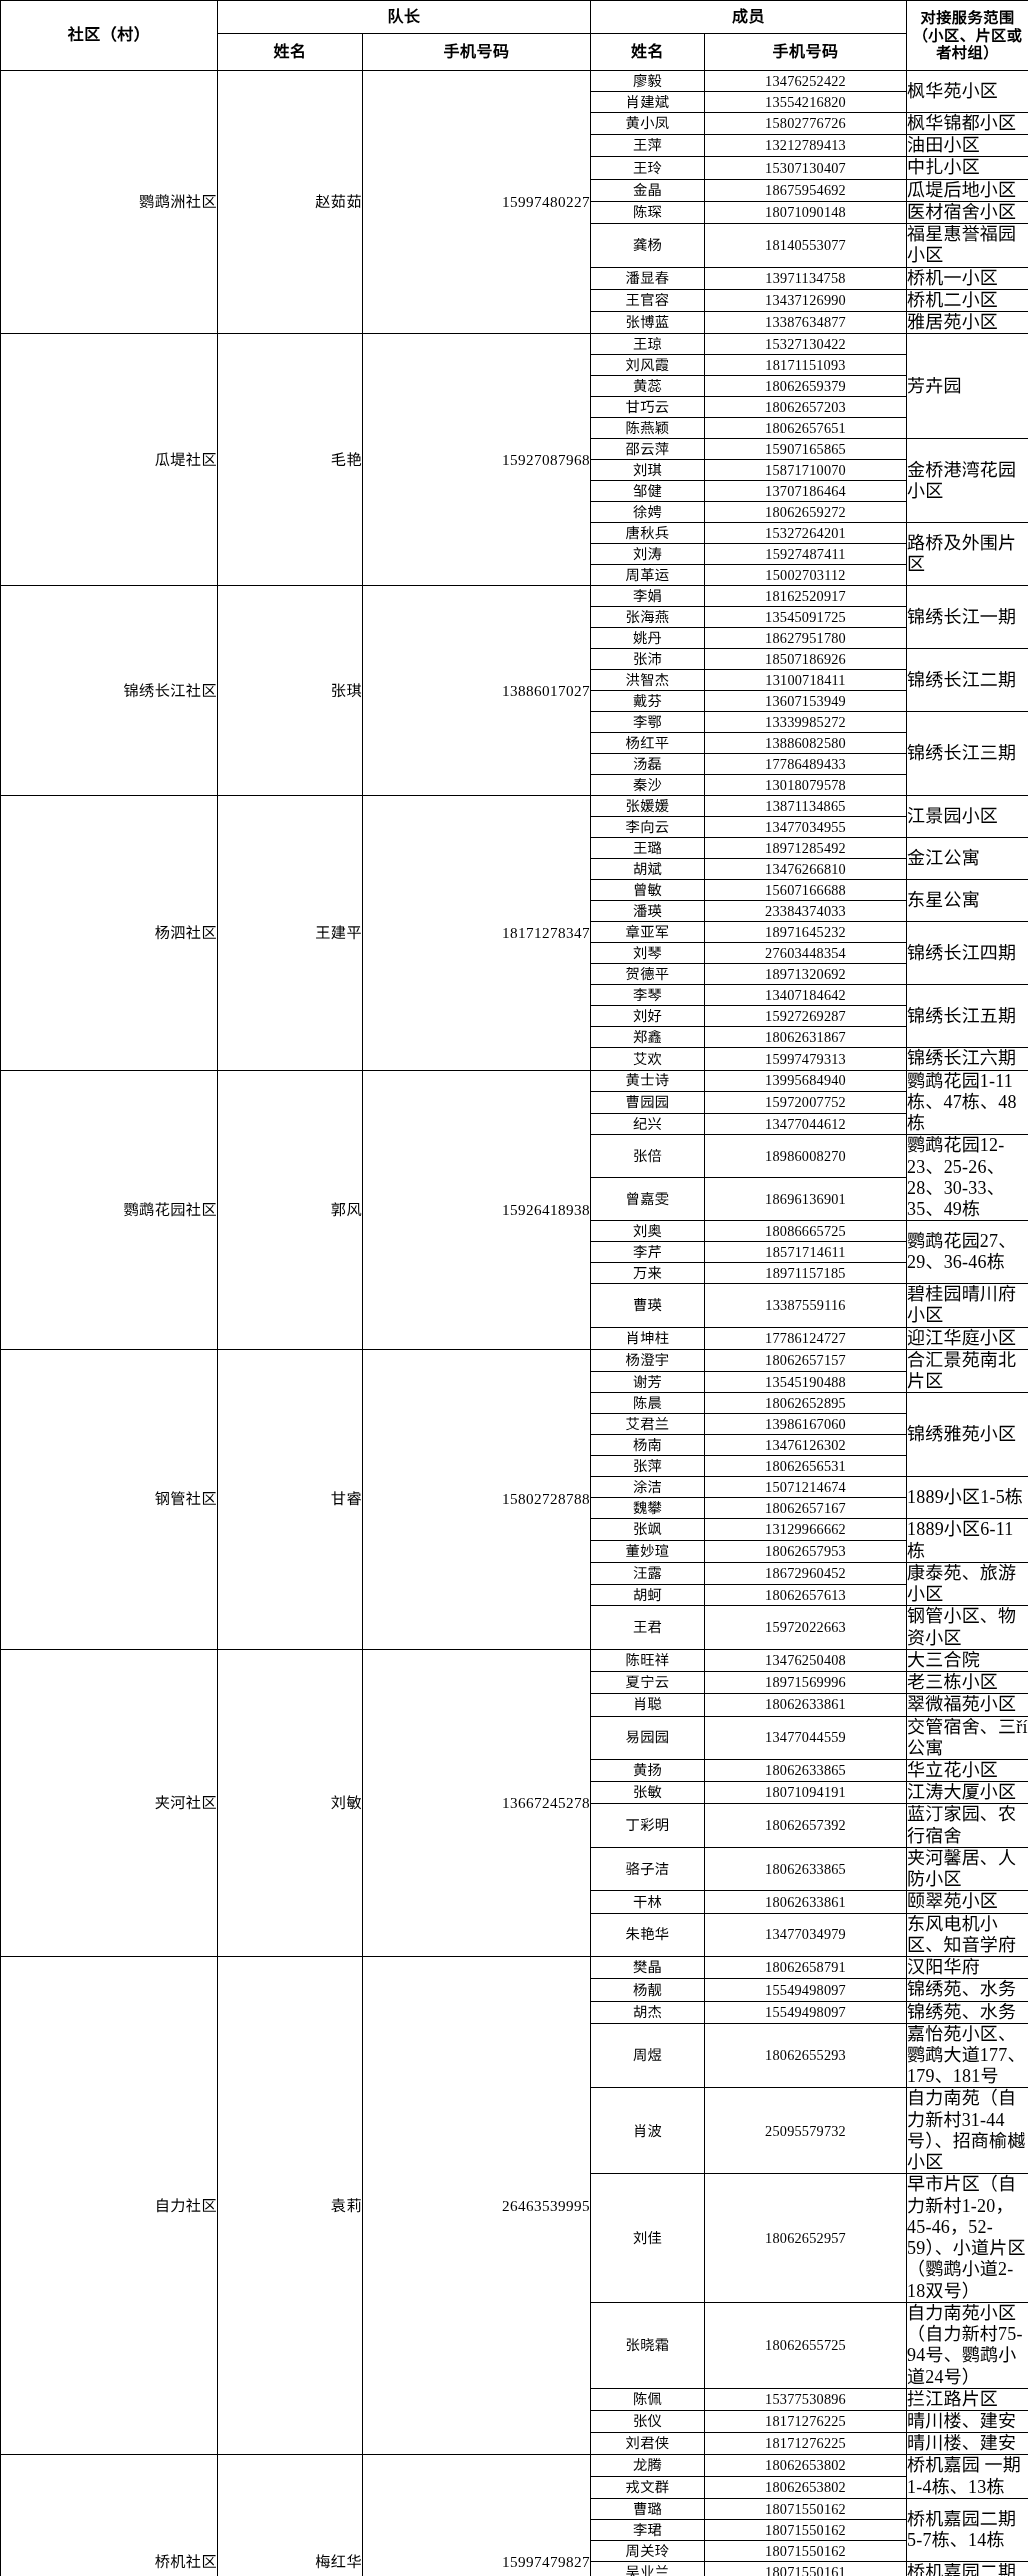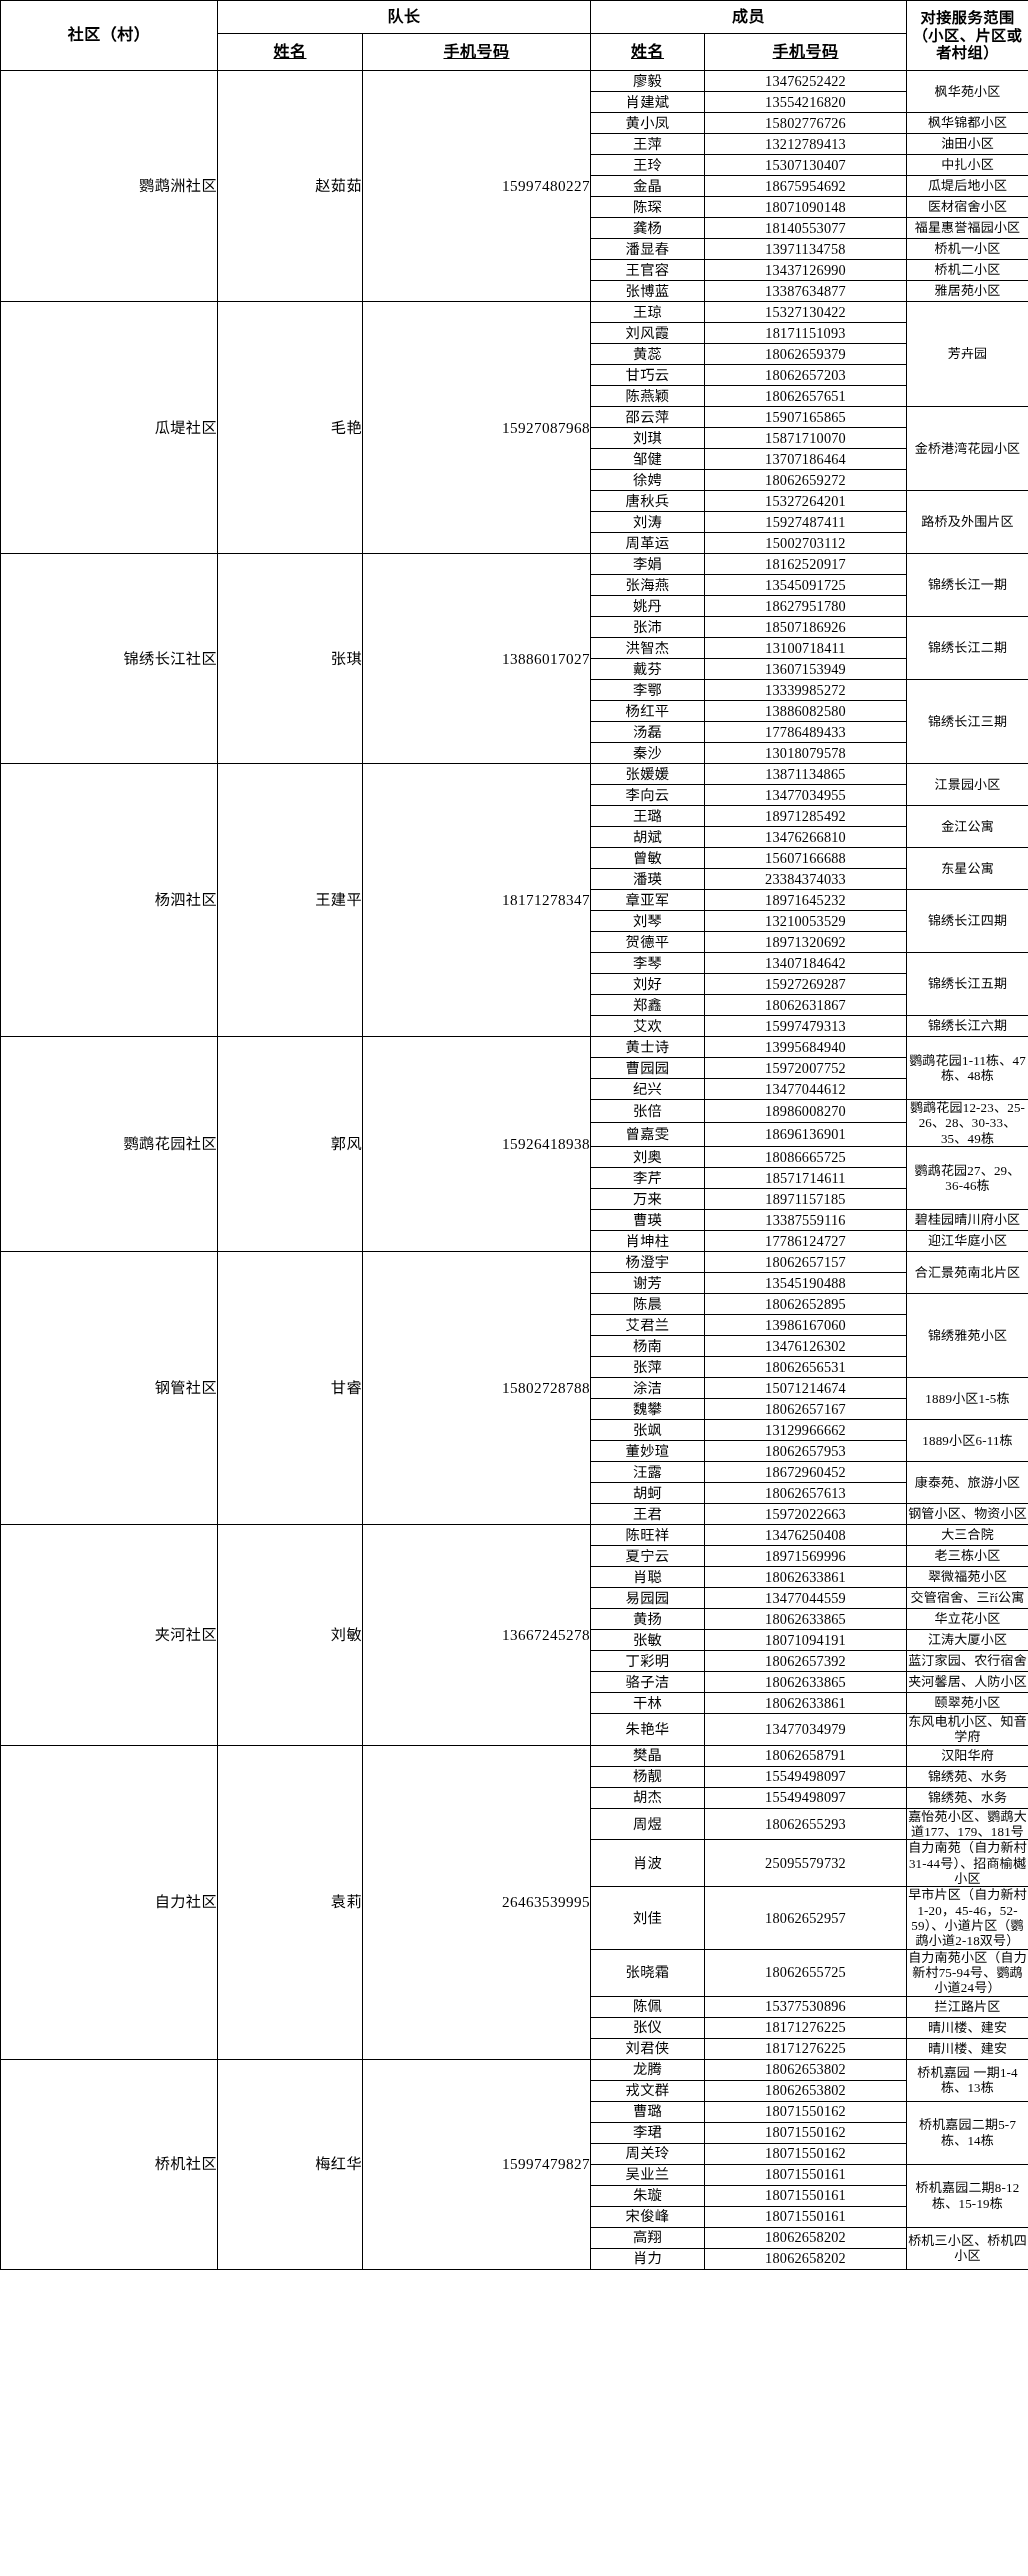--- a/index.html
+++ b/index.html
@@ -37,21 +37,21 @@
   
   thead th {
     font-family: "Liberation Sans", "DejaVu Sans", sans-serif;
     font-weight: bold;
     font-size: 16px;
     text-align: center;
     background: #ffffff;
     letter-spacing: 0.5px;
   }
   th.group-head { height: 32px; text-align: center; }
-  th.sub-head   { height: 36px; text-decoration: underline; }
+  th.sub-head   { height: 36px; }
   th.tall-head  { height: 69px; text-align: center; }
   th.scope-head {
     line-height: 1.45;
     font-size: 15.2px;
   }
 
   
   tbody td {
     font-size: 14.3px;
     height: 20px;
@@ -68,23 +68,23 @@
     font-size: 14.3px;
     letter-spacing: 0.3px;
   }
   td.member-phone {
     text-align: center;
     font-size: 14.3px;
     font-family: "Liberation Serif", "DejaVu Serif", serif;
     letter-spacing: 0.2px;
   }
   td.scope {
-    text-align: center;
+    text-align: left;
     padding: 1px 3.8px 1px 4.8px;
-    font-size: 13px;
+    font-size: 18px;
     line-height: 1.32;
     letter-spacing: 0.2px;
   }
   tr.block-start > td.member-name,
   tr.block-start > td.member-phone {
     border-top: 1px solid #000000;
   }
 </style>
 </head>
 <body>
@@ -303,21 +303,21 @@
         <td class="member-name">潘瑛</td>
         <td class="member-phone">23384374033</td>
       </tr>
       <tr>
         <td class="member-name">章亚军</td>
         <td class="member-phone">18971645232</td>
         <td class="scope" rowspan="3">锦绣长江四期</td>
       </tr>
       <tr>
         <td class="member-name">刘琴</td>
-        <td class="member-phone">13210053529</td>
+        <td class="member-phone">27603448354</td>
       </tr>
       <tr>
         <td class="member-name">贺德平</td>
         <td class="member-phone">18971320692</td>
       </tr>
       <tr>
         <td class="member-name">李琴</td>
         <td class="member-phone">13407184642</td>
         <td class="scope" rowspan="3">锦绣长江五期</td>
       </tr>

